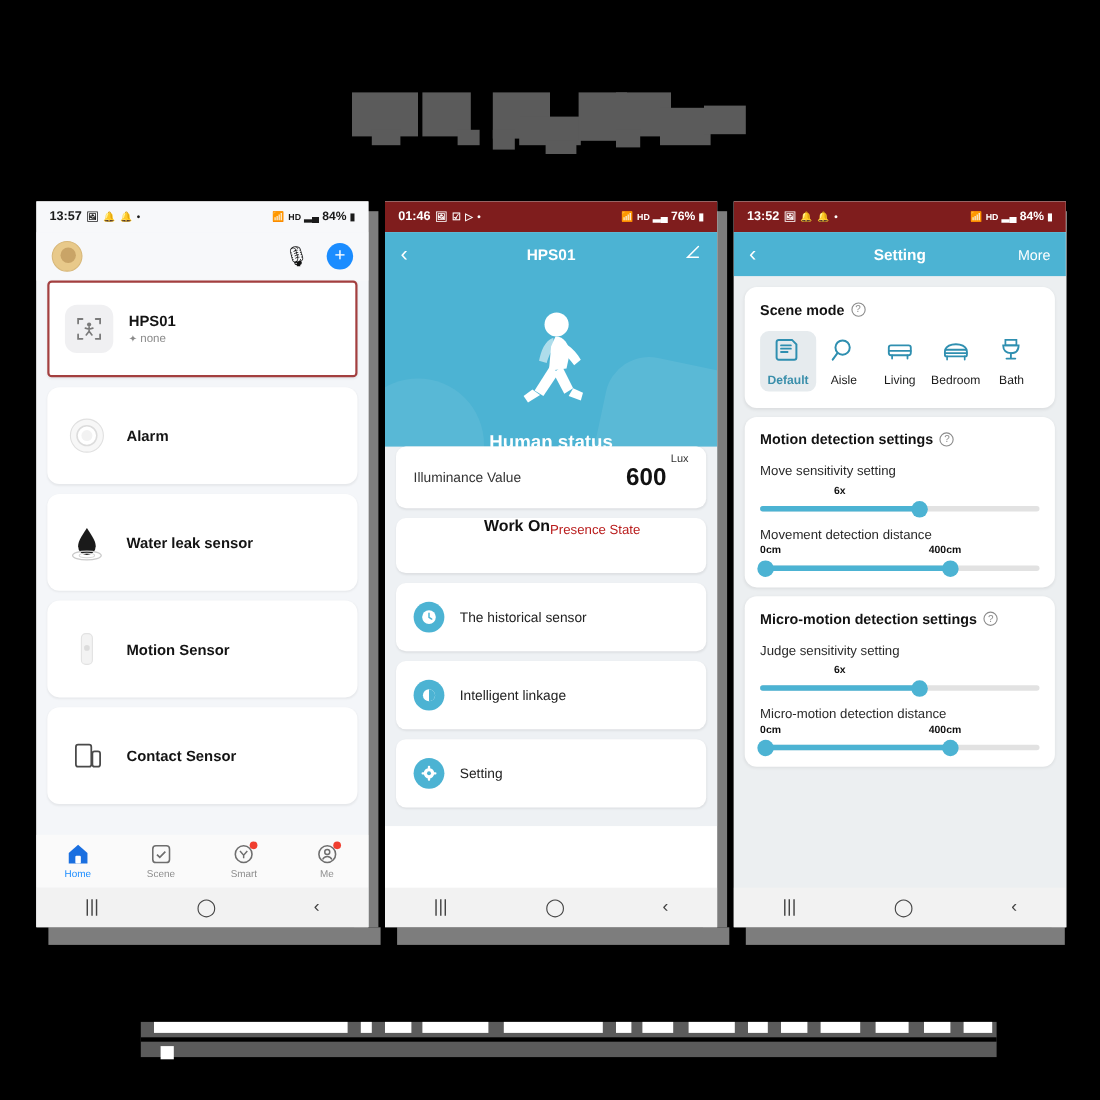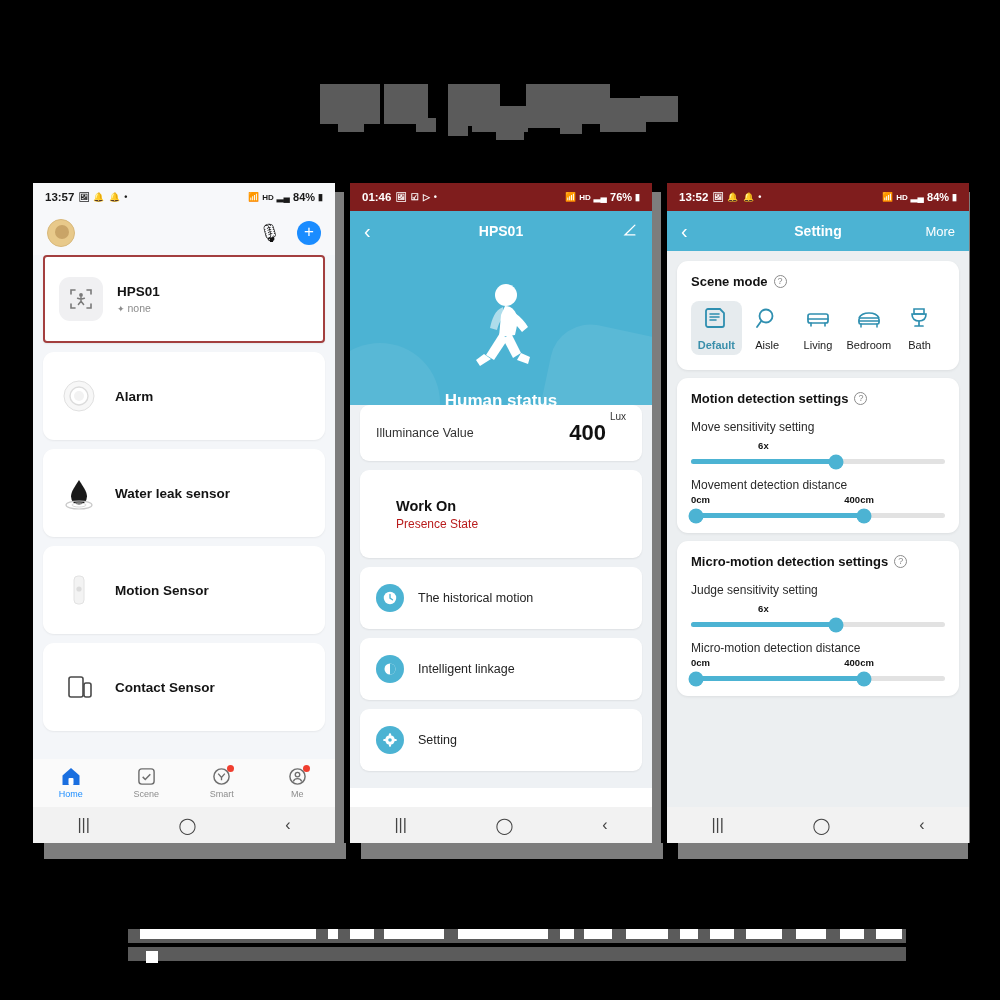--- a/index.html
+++ b/index.html
@@ -134,21 +134,21 @@
   .p2-cards { background: #eef1f4; padding: 0 10px 8px; position: relative; }
   .p2-card {
     background: #fff; border-radius: 9px; margin-bottom: 9px;
     box-shadow: 0 1px 2px rgba(0,0,0,.07); padding: 0 16px;
     display: flex; align-items: center;
   }
   .lux-card { height: 56px; margin-top: -28px; position: relative; z-index: 3; }
   .lux-name { font-size: 12.5px; color: #333; }
   .lux-val { margin-left: auto; font-size: 22px; font-weight: bold; color: #111; }
   .lux-unit { font-size: 10px; color: #333; margin-left: 4px; align-self: flex-start; margin-top: 6px; }
-  .state-card { height: 88px; flex-direction: column; align-items: flex-start; justify-content: center; padding-left: 36px; }
+  .state-card { height: 50px; flex-direction: row; align-items: flex-start; justify-content: center; padding-left: 36px; }
   .state-title { font-size: 14.5px; font-weight: bold; color: #111; }
   .state-sub { font-size: 12px; color: #b91c1c; margin-top: 3px; }
   .menu-card { height: 62px; }
   .menu-ico {
     width: 28px; height: 28px; border-radius: 50%; background: #4cb3d3;
     margin-right: 14px; display: flex; align-items: center; justify-content: center;
     color: #fff; font-size: 14px; flex: 0 0 28px;
   }
   .menu-lbl { font-size: 12.5px; color: #232323; }
 
@@ -429,37 +429,37 @@
             <path d="M62 72 l9 4 -2 7 -11-4 z" fill="#fff"></path>
           </svg>
         </span>
         <div class="hero-label">Human status</div>
       </div>
     </div>
 
     <div class="p2-cards">
       <div class="p2-card lux-card">
         <span class="lux-name">Illuminance Value</span>
-        <span class="lux-val">400</span>
+        <span class="lux-val">600</span>
         <span class="lux-unit">Lux</span>
       </div>
 
       <div class="p2-card state-card">
         <div class="state-title">Work On</div>
         <div class="state-sub">Presence State</div>
       </div>
 
       <div class="p2-card menu-card">
         <div class="menu-ico">
           <svg width="16" height="16" viewBox="0 0 18 18">
               <circle cx="9" cy="9" r="7" fill="#fff"></circle>
               <path d="M9 5v4.2l2.8 1.8" fill="none" stroke="#4cb3d3" stroke-width="1.5" stroke-linecap="round"></path>
             </svg>
         </div>
-        <span class="menu-lbl">The historical motion</span>
+        <span class="menu-lbl">The historical sensor</span>
       </div>
 
       <div class="p2-card menu-card">
         <div class="menu-ico">
           <svg width="16" height="16" viewBox="0 0 18 18">
               <circle cx="9" cy="9" r="6.2" fill="#fff"></circle>
               <path d="M9 2.8a6.2 6.2 0 0 1 0 12.4z" fill="#4cb3d3"></path>
             </svg>
         </div>
         <span class="menu-lbl">Intelligent linkage</span>

